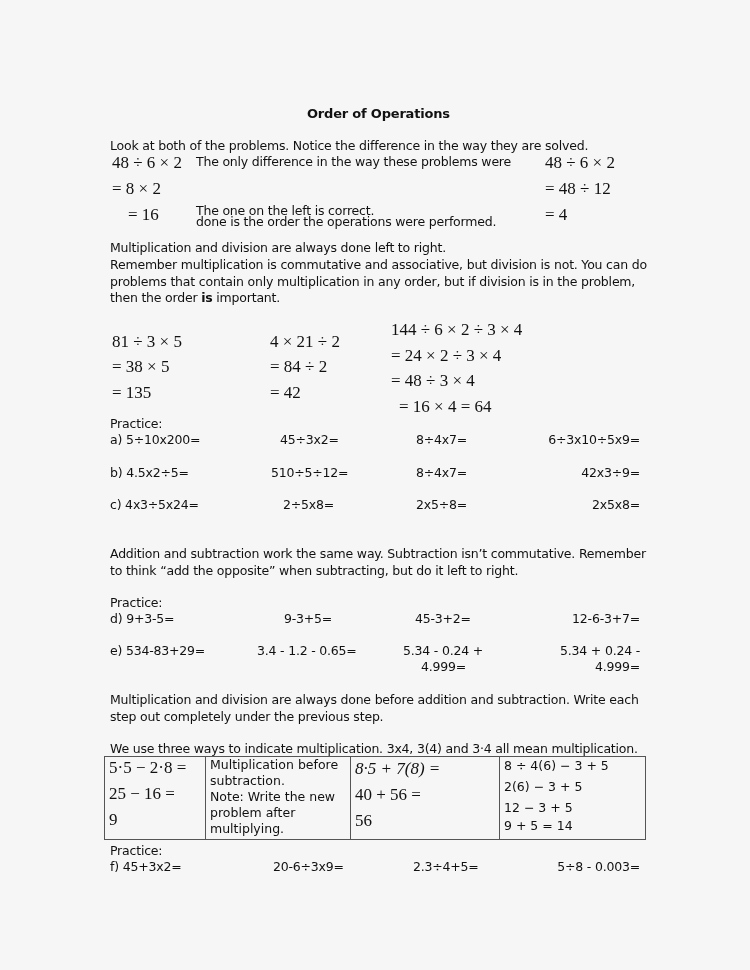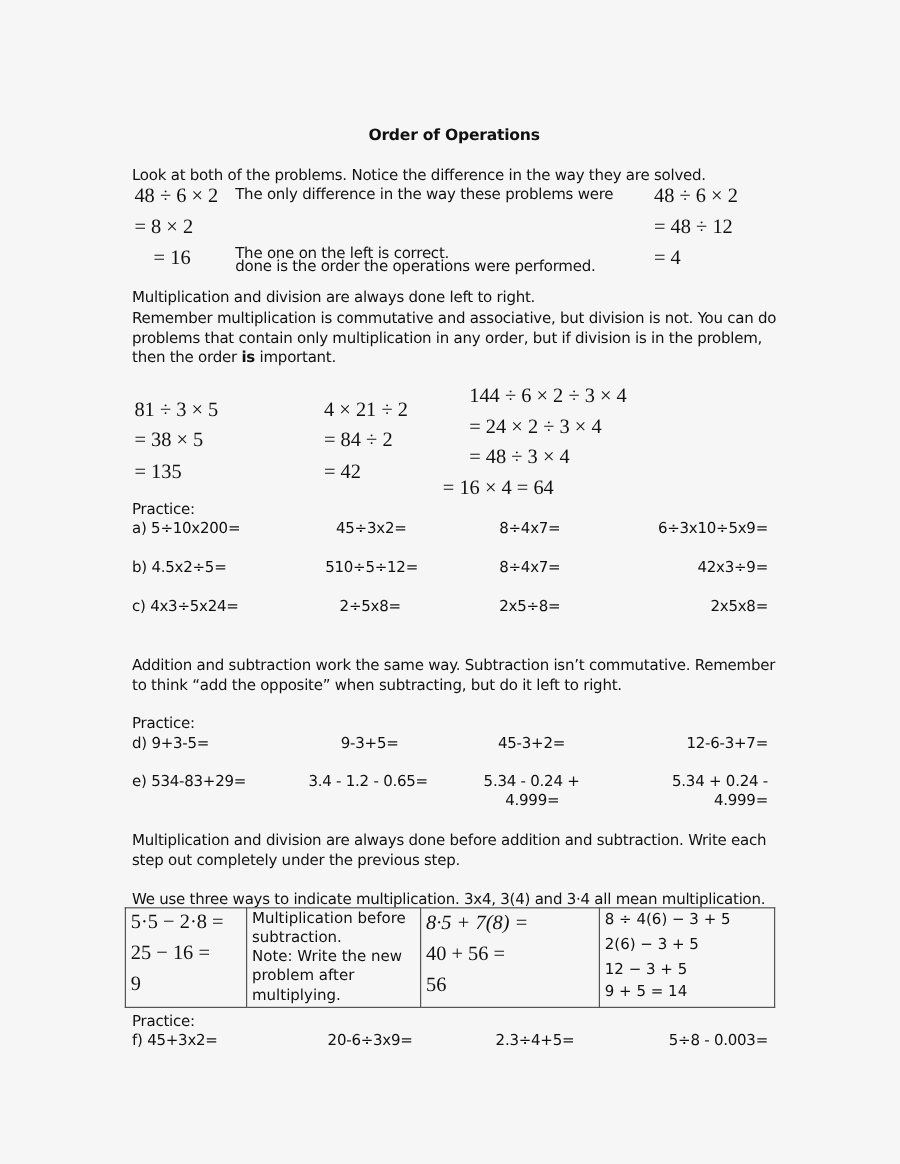--- a/index.html
+++ b/index.html
@@ -45,21 +45,21 @@
 
 <div class="abs math" style="left:112px; top:332px;">81 ÷ 3 × 5</div>
 <div class="abs math" style="left:112px; top:357px;">= 38 × 5</div>
 <div class="abs math" style="left:112px; top:383px;">= 135</div>
 <div class="abs math" style="left:270px; top:332px;">4 × 21 ÷ 2</div>
 <div class="abs math" style="left:270px; top:357px;">= 84 ÷ 2</div>
 <div class="abs math" style="left:270px; top:383px;">= 42</div>
 <div class="abs math" style="left:391px; top:320px;">144 ÷ 6 × 2 ÷ 3 × 4</div>
 <div class="abs math" style="left:391px; top:346px;">= 24 × 2 ÷ 3 × 4</div>
 <div class="abs math" style="left:391px; top:371px;">= 48 ÷ 3 × 4</div>
-<div class="abs math" style="left:369px; top:397px;">= 16 × 4 = 64</div>
+<div class="abs math" style="left:399px; top:397px;">= 16 × 4 = 64</div>
 
 <div class="abs sans" style="left:110px; top:416px;">Practice:</div>
 <div class="abs sans" style="left:110px; top:432px;">a) 5÷10x200=</div>
 <div class="abs sans" style="left:280px; top:432px;">45÷3x2=</div>
 <div class="abs sans" style="left:416px; top:432px;">8÷4x7=</div>
 <div class="abs sans r" style="right:110px; top:432px;">6÷3x10÷5x9=</div>
 <div class="abs sans" style="left:110px; top:465px;">b) 4.5x2÷5=</div>
 <div class="abs sans" style="left:271px; top:465px;">510÷5÷12=</div>
 <div class="abs sans" style="left:416px; top:465px;">8÷4x7=</div>
 <div class="abs sans r" style="right:110px; top:465px;">42x3÷9=</div>

